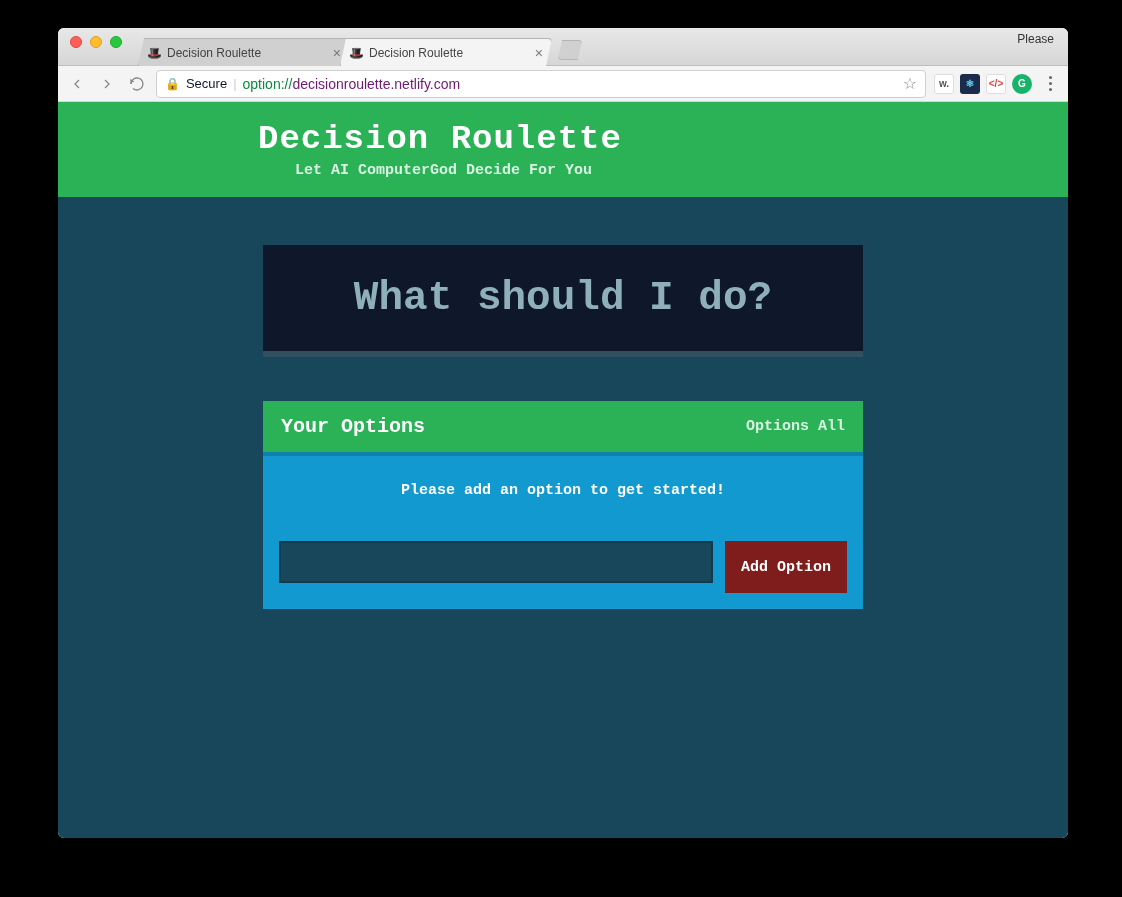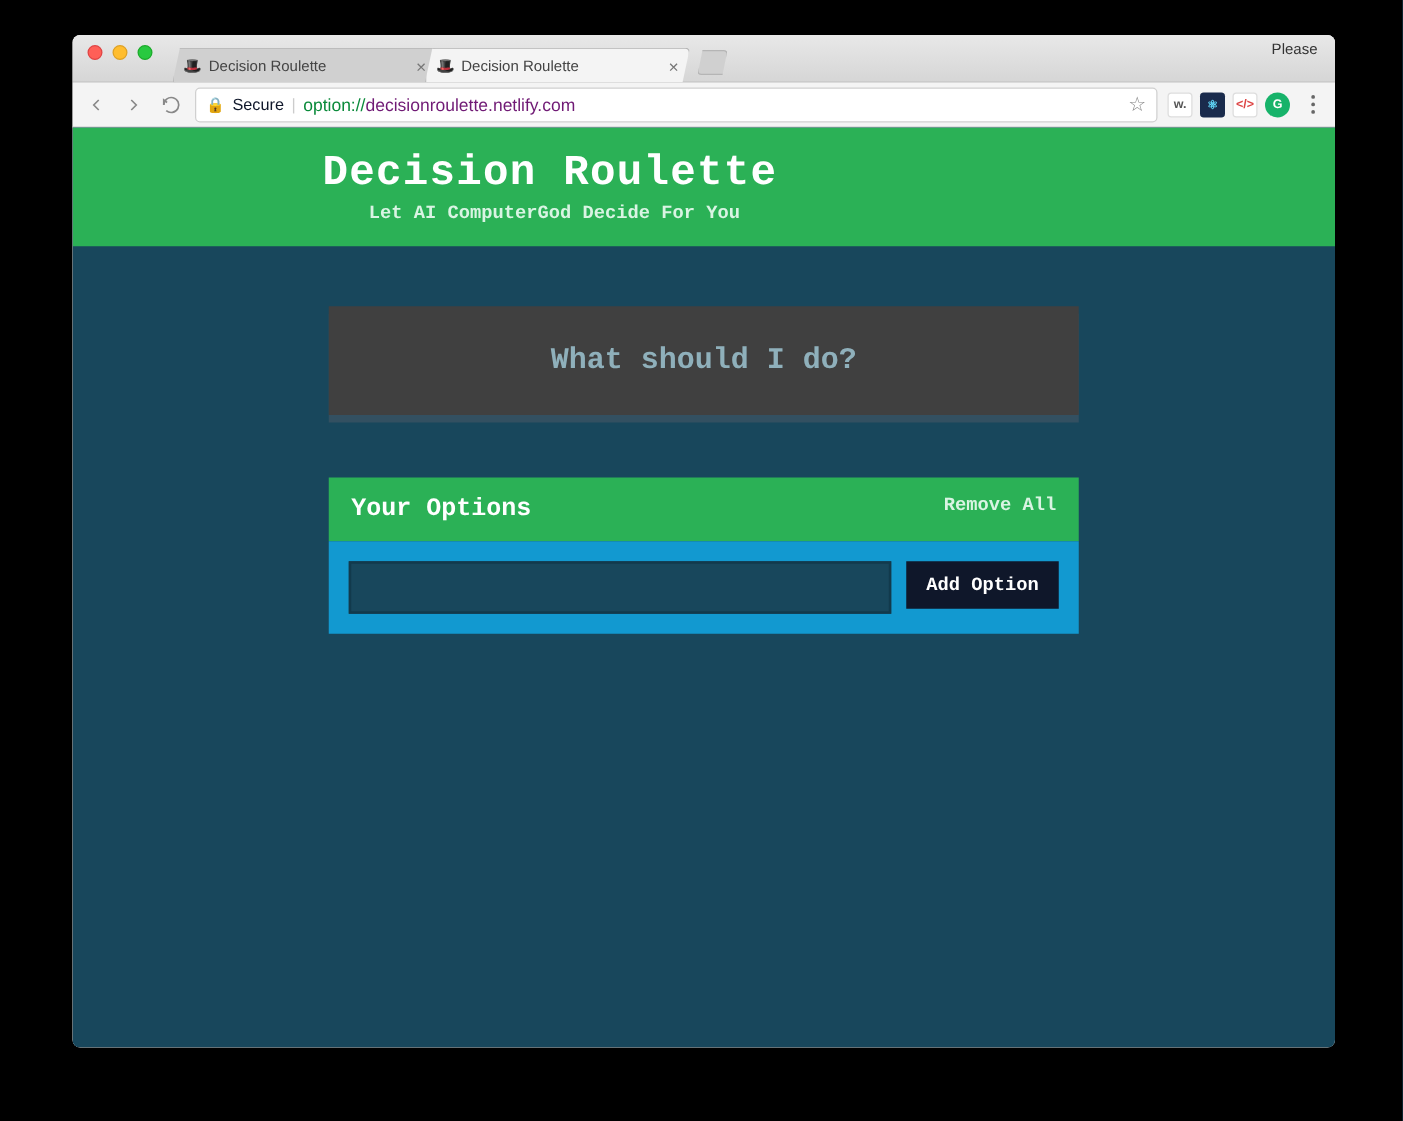--- a/index.html
+++ b/index.html
@@ -99,29 +99,29 @@
   .header h1{
     font-family:'Courier New',monospace;
     font-weight:700; font-size:34px; letter-spacing:1px;
   }
   .header p{
     font-family:'Courier New',monospace;
     font-weight:700; font-size:15px; color:#d9f4e3; margin-top:4px;margin-left:37px;
   }
   .container { width:600px; margin:48px auto 0; }
   .bigbtn{
-    width:100%; background:#404040; color:#8fb0bb;
-    font-family:'Courier New',monospace; font-weight:700; font-size:24px;
+    width:100%; background:#0f172a; color:#8fb0bb;
+    font-family:'Courier New',monospace; font-weight:700; font-size:41px;
     text-align:center; padding:30px 0; border:none;
     box-shadow: 0 6px 0 #335061;
     cursor:pointer;
   }
   .panel{ margin-top:50px; }
   .panel-head{
-    background:#2bb156; display:flex; align-items:flex-start; justify-content:space-between;
+    background:#2bb156; display:flex; align-items:center; justify-content:space-between;
     padding:14px 18px;
   }
   .panel-head h3{
     color:#fff; font-family:'Courier New',monospace; font-weight:700; font-size:20px;
   }
   .panel-head .link{
     color:#d9f4e3; font-family:'Courier New',monospace; font-weight:700; font-size:15px;
     cursor:pointer;
   }
   .panel-body{
@@ -131,21 +131,21 @@
   }
   .panel-foot{
     background:#1299d0; padding:16px; display:flex; gap:12px;
   }
   .panel-foot input{
     flex:1; height:42px; background:#18475c; border:2px solid #123a4c;
     color:#fff; font-family:'Courier New',monospace; font-size:15px; padding:0 10px;
     outline:none;
   }
   .panel-foot button{
-    background:#0f172a; color:#fff; border:none; height:38px; padding:0 16px;
+    background:#7f1d1d; color:#fff; border:none; height:52px; padding:0 16px;
     font-family:'Courier New',monospace; font-weight:700; font-size:15px; cursor:pointer;
   }
 </style>
 </head>
 <body>
 
 <div class="window">
 
   <div class="titlebar">
     <div class="traffic">
@@ -215,22 +215,23 @@
       <h1>Decision Roulette</h1>
       <p>Let AI ComputerGod Decide For You</p>
     </div>
 
     <div class="container">
       <button class="bigbtn">What should I do?</button>
 
       <div class="panel">
         <div class="panel-head">
           <h3>Your Options</h3>
-          <span class="link">Remove All</span>
+          <span class="link">Options All</span>
         </div>
+        <div class="panel-body">Please add an option to get started!</div>
         <div class="panel-foot">
           <input type="text" value="" style="">
           <button>Add Option</button>
         </div>
       </div>
     </div>
   </div>
 
 </div>
 

